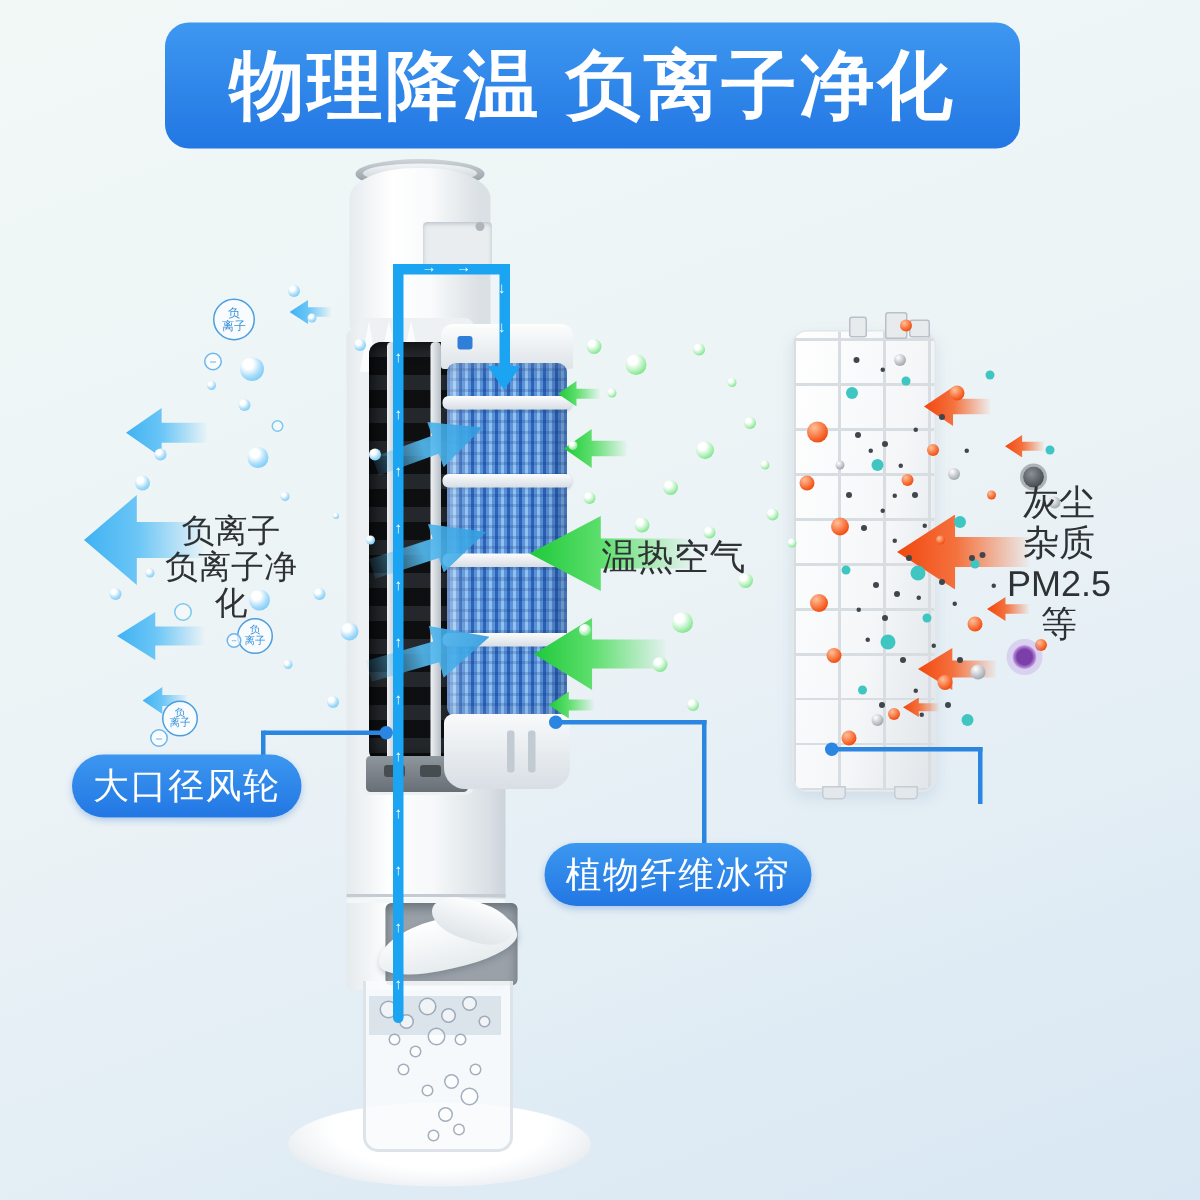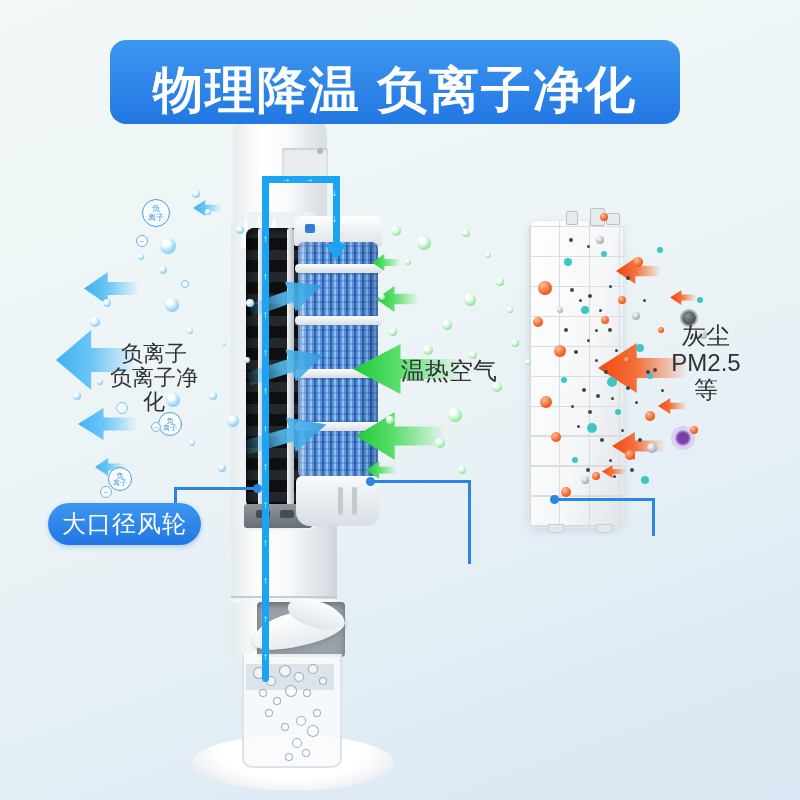--- a/index.html
+++ b/index.html
@@ -2,21 +2,21 @@
 <html><head>
 <meta charset="utf-8">
 <style>
   html,body{margin:0;padding:0;}
   body{font-family:"Liberation Sans","DejaVu Sans",sans-serif;}
   .canvas{position:relative;width:800px;height:800px;overflow:hidden;
     background:linear-gradient(160deg,#f1f8f6 0%,#ecf3f6 48%,#d8e7f3 100%);}
   .abs{position:absolute;}
   
   .banner{position:absolute;left:110px;top:15px;width:570px;height:84px;border-radius:16px;
-    background:linear-gradient(180deg,#3e97f0,#2277e3);display:flex;align-items:flex-end;justify-content:center;z-index:9;margin-top:25px;}
+    background:linear-gradient(180deg,#3e97f0,#2277e3);display:flex;align-items:center;justify-content:center;z-index:9;}
   .banner span{color:#fff;font-size:50px;font-weight:700;letter-spacing:2px;white-space:nowrap;}
   
   .z2{z-index:2}.z3{z-index:3}.z4{z-index:4}
   .base-shadow{left:176px;top:760px;width:234px;height:34px;border-radius:50%;
     background:radial-gradient(closest-side,rgba(120,155,190,0.35),rgba(120,155,190,0) 75%);z-index:1;}
   .base{left:192px;top:735px;width:202px;height:56px;border-radius:50%;
     background:radial-gradient(ellipse at 50% 30%,#ffffff 50%,#eef1f4 72%,#ccd3d9 100%);}
   .head-cap{left:237px;top:106px;width:86px;height:20px;border-radius:50%;
     background:linear-gradient(180deg,#cfd5da,#868f97);}
   .head-cap-inner{left:242px;top:109px;width:76px;height:13px;border-radius:50%;
@@ -363,32 +363,36 @@
 
   <div class="lbl" style="left:104px;top:342px;width:100px;font-size:22px;line-height:24px;">
     <span>负离子</span>
     <span>负离子净化</span>
   </div>
   <div class="lbl" style="left:393px;top:355px;width:112px;font-size:24px;">
     <span>温热空气</span>
   </div>
   <div class="lbl" style="left:656px;top:322px;width:100px;font-size:24px;line-height:27px;">
     <span>灰尘</span>
+    <span>杂质</span>
     <span>PM2.5</span>
     <span>等</span>
   </div>
 
   <div class="cdot" style="left:253px;top:484px;"></div>
   <div class="cl" style="left:176px;top:487px;width:82px;height:3px;"></div>
   <div class="cl" style="left:174px;top:487px;width:3px;height:18px;"></div>
   <div class="callout" style="left:48px;top:503px;">
     <span>大口径风轮</span>
   </div>
 
   <div class="cdot" style="left:366px;top:477px;"></div>
   <div class="cl" style="left:371px;top:480px;width:100px;height:3px;"></div>
   <div class="cl" style="left:468px;top:480px;width:3px;height:84px;"></div>
+  <div class="callout" style="left:363px;top:562px;">
+    <span>植物纤维冰帘</span>
+  </div>
 
   <div class="cdot" style="left:550px;top:495px;"></div>
   <div class="cl" style="left:555px;top:498px;width:100px;height:3px;"></div>
   <div class="cl" style="left:652px;top:498px;width:3px;height:38px;"></div>
 
 </div>
 
 </body></html>

